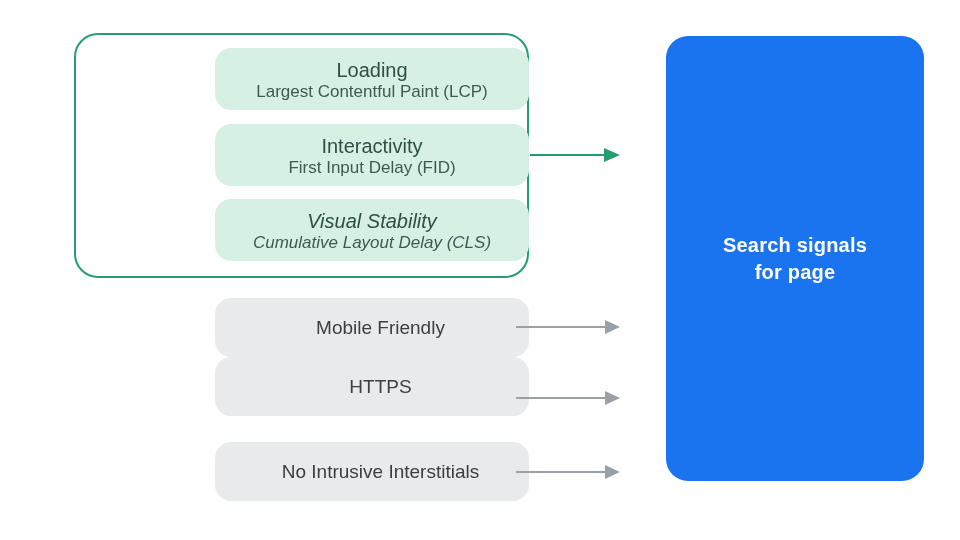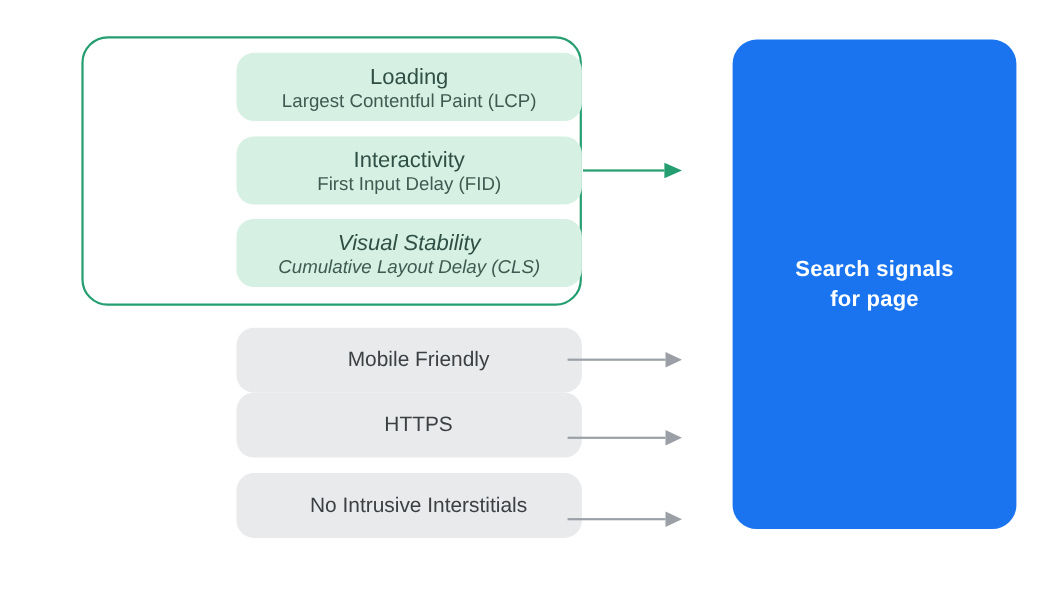--- a/index.html
+++ b/index.html
@@ -23,21 +23,21 @@
   .pill-green{background:#D6F1E3;height:62px;}
   .pill-green .title{color:#2F4F46;font-size:20px;font-weight:500;line-height:24px;}
   .pill-green .subtitle{color:#3E5A52;font-size:17px;line-height:17px;margin-top:1px;text-align:center;}
   .pill-gray{background:#E9EAEC;height:59px;padding-left:17px;}
   .pill-gray .label{color:#3C4043;font-size:19px;line-height:23px;}
   #pill-loading{top:48px;}
   #pill-interactivity{top:124px;}
   #pill-stability{top:199px;font-style:italic;}
   #pill-mobile{top:298px;}
   #pill-https{top:357px;}
-  #pill-interstitials{top:430px;text-align:center;}
+  #pill-interstitials{top:442px;text-align:center;}
   
   .arrow{position:absolute;display:flex;align-items:center;height:16px;}
   .arrow .arrow-line{flex:1;height:2.5px;}
   .arrow .arrow-head{width:0;height:0;border-top:7px solid transparent;border-bottom:7px solid transparent;}
   .arrow-green .arrow-line{background:#249E70;}
   .arrow-green .arrow-head{border-left:16px solid #249E70;}
   .arrow-gray .arrow-line{background:#9AA0A6;height:2px;}
   .arrow-gray .arrow-head{border-left:15px solid #9AA0A6;}
   #arrow-cwv{left:530px;top:147px;width:90px;}
   #arrow-mobile{left:516px;top:319px;width:104px;}

